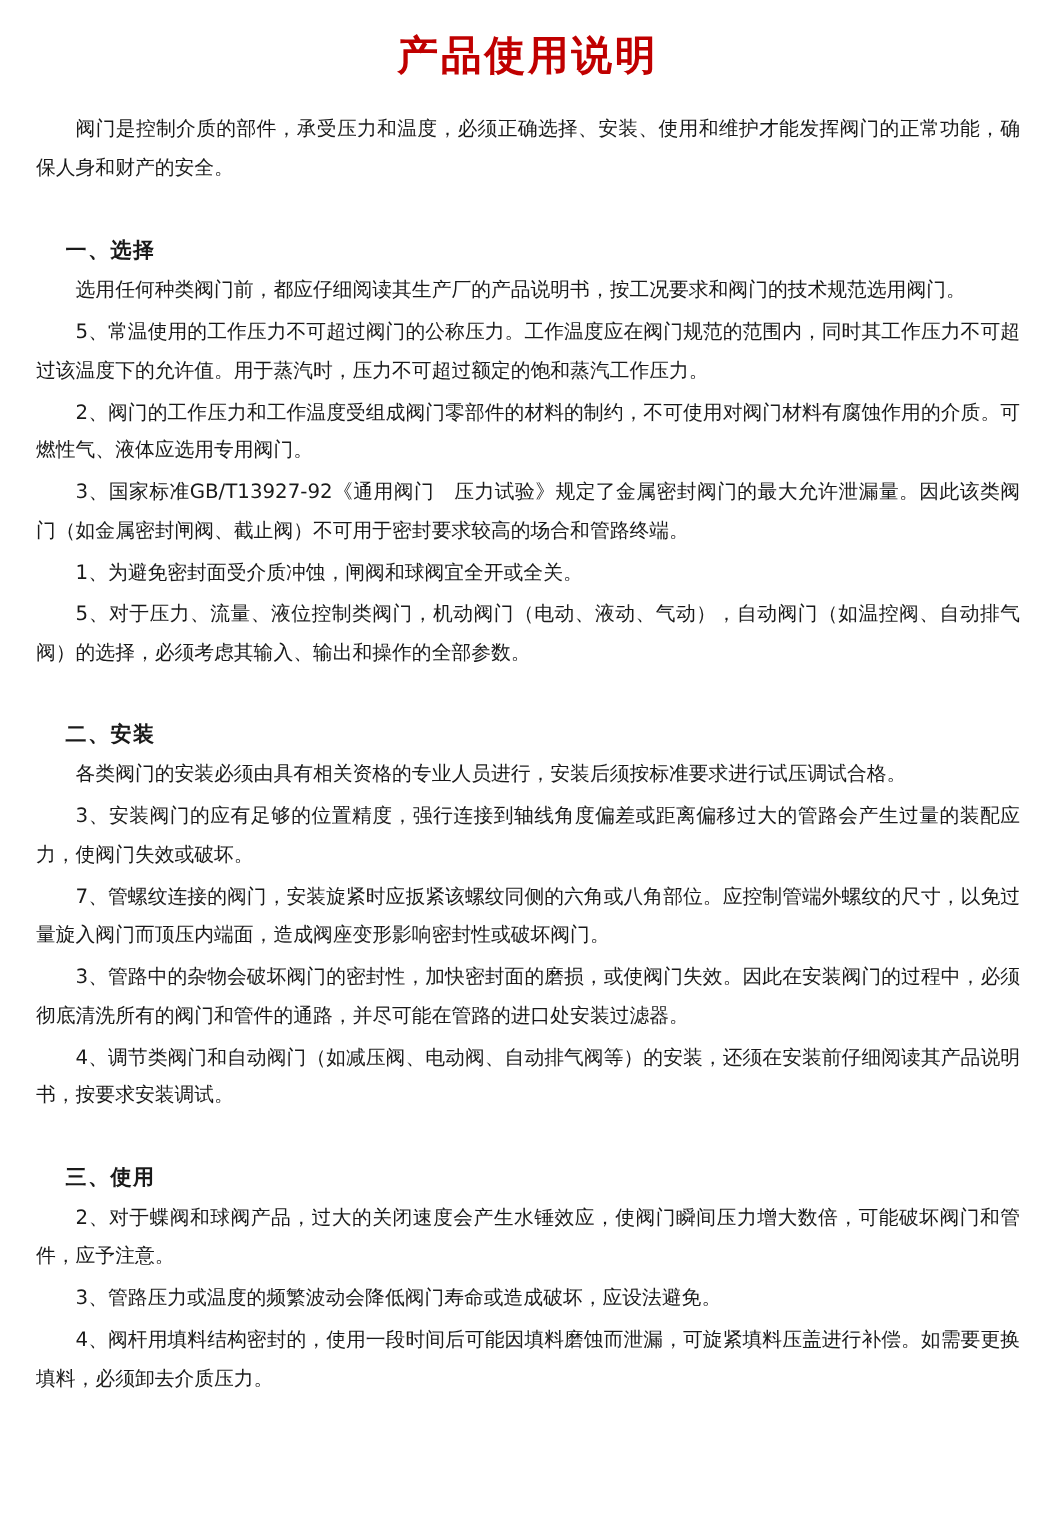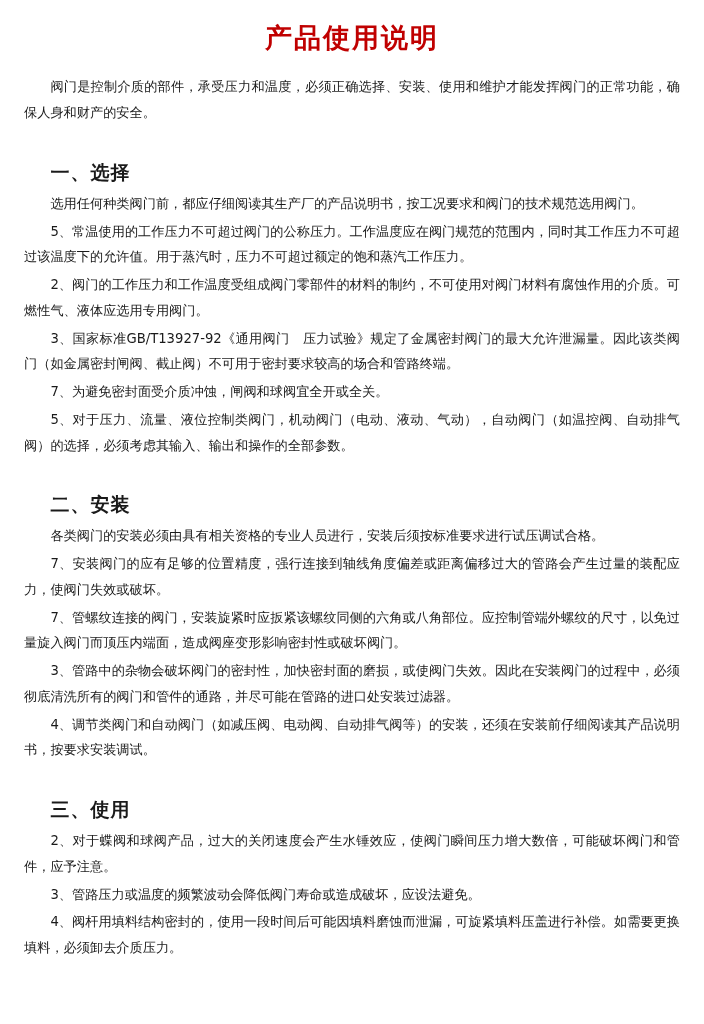--- a/index.html
+++ b/index.html
@@ -33,21 +33,21 @@
   p.para {
     margin: 0 0 2px 0;
     font-size: 13.2px;
     line-height: 1.95;
     text-align: justify;
     text-justify: inter-ideograph;
     text-indent: 2em;
   }
   .section-head {
     font-weight: bold;
-    font-size: 19px;
+    font-size: 14px;
     line-height: 1.9;
     margin: 14px 0 1px 0;
     text-indent: 1.4em;
     letter-spacing: 1px;
   }
   .block {
     margin-bottom: 2px;
   }
   .spacer-lg { height: 12px; }
 </style>
@@ -63,30 +63,30 @@
   </div>
 
   <div class="spacer-lg"></div>
 
   <div class="block">
     <div class="section-head">一、选择</div>
     <p class="para">选用任何种类阀门前，都应仔细阅读其生产厂的产品说明书，按工况要求和阀门的技术规范选用阀门。</p>
     <p class="para">5、常温使用的工作压力不可超过阀门的公称压力。工作温度应在阀门规范的范围内，同时其工作压力不可超过该温度下的允许值。用于蒸汽时，压力不可超过额定的饱和蒸汽工作压力。</p>
     <p class="para">2、阀门的工作压力和工作温度受组成阀门零部件的材料的制约，不可使用对阀门材料有腐蚀作用的介质。可燃性气、液体应选用专用阀门。</p>
     <p class="para">3、国家标准GB/T13927-92《通用阀门　压力试验》规定了金属密封阀门的最大允许泄漏量。因此该类阀门（如金属密封闸阀、截止阀）不可用于密封要求较高的场合和管路终端。</p>
-    <p class="para">7、为避免密封面受介质冲蚀，闸阀和球阀宜全开或全关。</p>
+    <p class="para">1、为避免密封面受介质冲蚀，闸阀和球阀宜全开或全关。</p>
     <p class="para">5、对于压力、流量、液位控制类阀门，机动阀门（电动、液动、气动），自动阀门（如温控阀、自动排气阀）的选择，必须考虑其输入、输出和操作的全部参数。</p>
   </div>
 
   <div class="spacer-lg"></div>
 
   <div class="block">
     <div class="section-head">二、安装</div>
     <p class="para">各类阀门的安装必须由具有相关资格的专业人员进行，安装后须按标准要求进行试压调试合格。</p>
-    <p class="para">7、安装阀门的应有足够的位置精度，强行连接到轴线角度偏差或距离偏移过大的管路会产生过量的装配应力，使阀门失效或破坏。</p>
+    <p class="para">3、安装阀门的应有足够的位置精度，强行连接到轴线角度偏差或距离偏移过大的管路会产生过量的装配应力，使阀门失效或破坏。</p>
     <p class="para">7、管螺纹连接的阀门，安装旋紧时应扳紧该螺纹同侧的六角或八角部位。应控制管端外螺纹的尺寸，以免过量旋入阀门而顶压内端面，造成阀座变形影响密封性或破坏阀门。</p>
     <p class="para">3、管路中的杂物会破坏阀门的密封性，加快密封面的磨损，或使阀门失效。因此在安装阀门的过程中，必须彻底清洗所有的阀门和管件的通路，并尽可能在管路的进口处安装过滤器。</p>
     <p class="para">4、调节类阀门和自动阀门（如减压阀、电动阀、自动排气阀等）的安装，还须在安装前仔细阅读其产品说明书，按要求安装调试。</p>
   </div>
 
   <div class="spacer-lg"></div>
 
   <div class="block">
     <div class="section-head">三、使用</div>
     <p class="para">2、对于蝶阀和球阀产品，过大的关闭速度会产生水锤效应，使阀门瞬间压力增大数倍，可能破坏阀门和管件，应予注意。</p>

